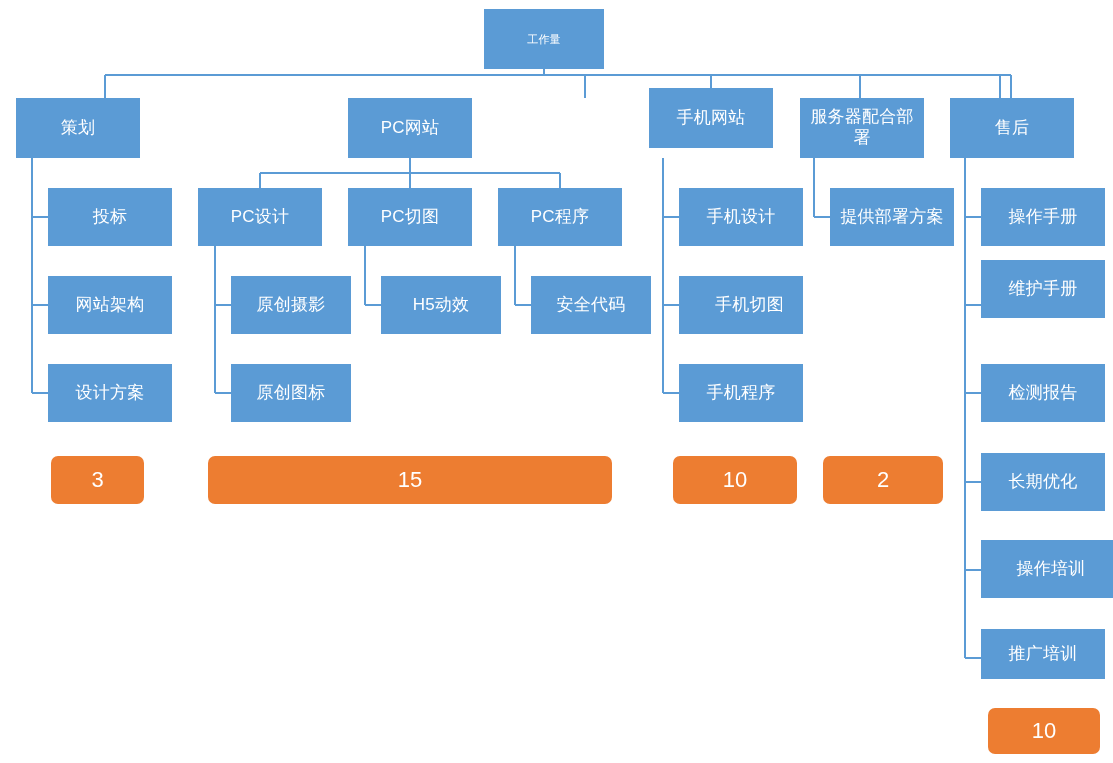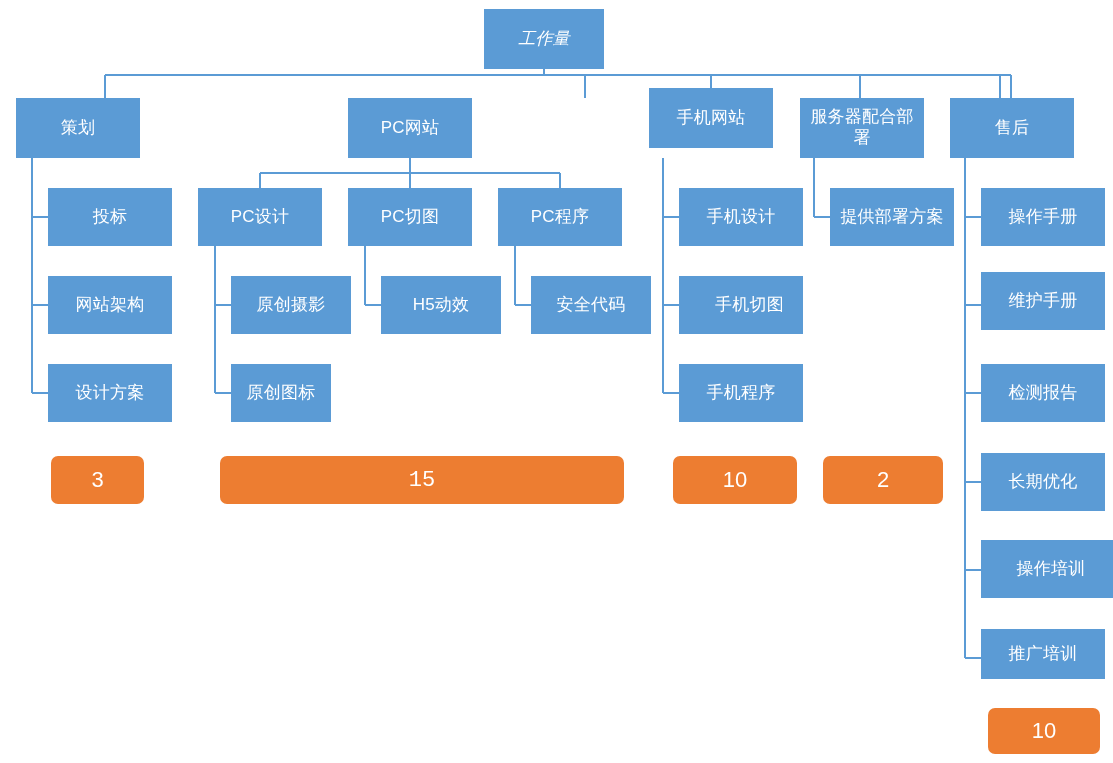--- a/index.html
+++ b/index.html
@@ -36,22 +36,21 @@
     justify-content: center;
     text-align: center;
     line-height: 1.18;
     box-sizing: border-box;
     padding: 2px 4px;
     font-size: 17px;
     letter-spacing: 0.2px;
     z-index: 2;
   }
   .node.root {
-    font-size: 17px;
-    font-style: italic;
+    font-size: 11px;
   }
   .node.wrap2 {
     line-height: 1.22;
     font-size: 17px;
   }
   .tally {
     position: absolute;
     background: #ED7D31;
     color: #ffffff;
     border-radius: 7px;
@@ -125,43 +124,43 @@
 
   <div class="node" style="left:16px; top:98px; width:124px; height:60px;">策划</div>
   <div class="node" style="left:48px; top:188px; width:124px; height:58px;">投标</div>
   <div class="node" style="left:48px; top:276px; width:124px; height:58px;">网站架构</div>
   <div class="node" style="left:48px; top:364px; width:124px; height:58px;">设计方案</div>
 
   <div class="node" style="left:348px; top:98px; width:124px; height:60px;">PC网站</div>
 
   <div class="node" style="left:198px; top:188px; width:124px; height:58px;">PC设计</div>
   <div class="node" style="left:231px; top:276px; width:120px; height:58px;">原创摄影</div>
-  <div class="node" style="left:231px; top:364px; width:100px; height:58px;">原创图标</div>
+  <div class="node" style="left:231px; top:364px; width:120px; height:58px;">原创图标</div>
 
   <div class="node" style="left:348px; top:188px; width:124px; height:58px;">PC切图</div>
   <div class="node" style="left:381px; top:276px; width:120px; height:58px;">H5动效</div>
 
   <div class="node" style="left:498px; top:188px; width:124px; height:58px;">PC程序</div>
   <div class="node" style="left:531px; top:276px; width:120px; height:58px;">安全代码</div>
 
   <div class="node" style="left:649px; top:88px; width:124px; height:60px;">手机网站</div>
   <div class="node" style="left:679px; top:188px; width:124px; height:58px;">手机设计</div>
   <div class="node" style="left:679px; top:276px; width:124px; height:58px;padding-left:21px;">手机切图</div>
   <div class="node" style="left:679px; top:364px; width:124px; height:58px;">手机程序</div>
 
   <div class="node wrap2" style="left:800px; top:98px; width:124px; height:60px;">服务器配合部署</div>
   <div class="node" style="left:830px; top:188px; width:124px; height:58px;">提供部署方案</div>
 
   <div class="node" style="left:950px; top:98px; width:124px; height:60px;">售后</div>
   <div class="node" style="left:981px; top:188px; width:124px; height:58px;">操作手册</div>
-  <div class="node" style="left:981px; top:272px; width:124px; height:58px;">维护手册</div>
+  <div class="node" style="left:981px; top:260px; width:124px; height:58px;">维护手册</div>
   <div class="node" style="left:981px; top:364px; width:124px; height:58px;text-align:center;">检测报告</div>
   <div class="node" style="left:981px; top:453px; width:124px; height:58px;">长期优化</div>
   <div class="node" style="left:981px; top:540px; width:140px; height:58px;">操作培训</div>
   <div class="node" style="left:981px; top:629px; width:124px; height:50px;font-family:Liberation Serif, serif;">推广培训</div>
 
   <div class="tally" style="left:51px; top:456px; width:93px; height:48px;">3</div>
-  <div class="tally" style="left:220px; top:456px; width:404px; height:48px;font-family:Liberation Mono, monospace;">15</div>
+  <div class="tally" style="left:208px; top:456px; width:404px; height:48px;">15</div>
   <div class="tally" style="left:673px; top:456px; width:124px; height:48px;">10</div>
   <div class="tally" style="left:823px; top:456px; width:120px; height:48px;">2</div>
   <div class="tally" style="left:988px; top:708px; width:112px; height:46px;">10</div>
 
 </div>
 
 </body></html>

